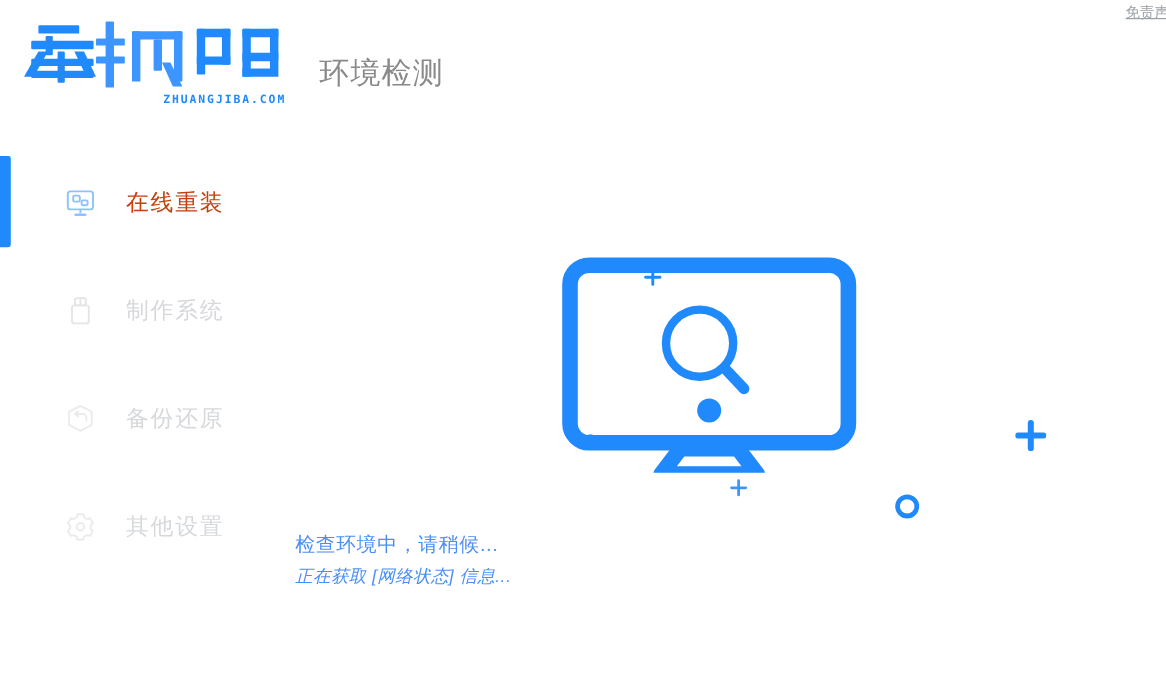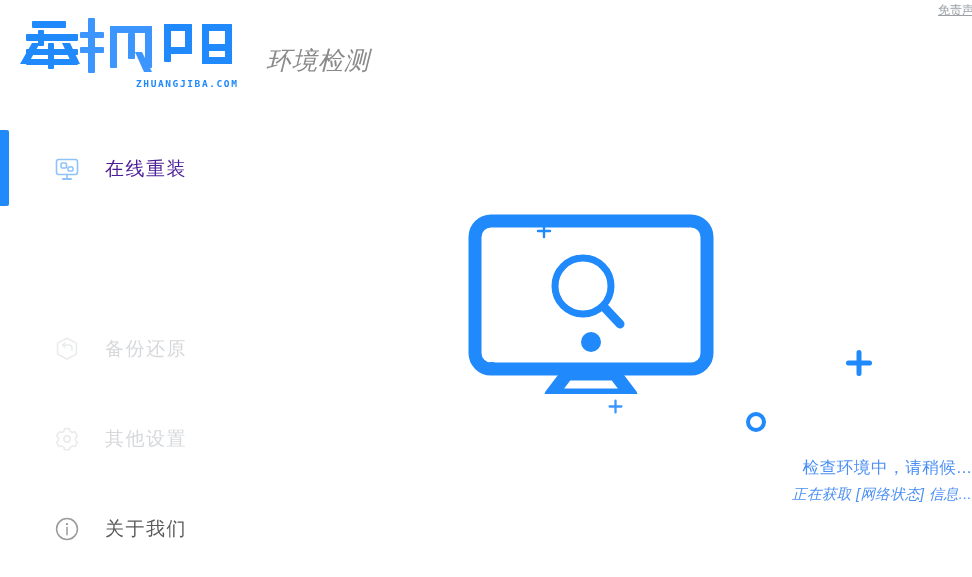--- a/index.html
+++ b/index.html
@@ -52,21 +52,20 @@
     margin-left: 16px;
   }
 
   .page-title {
     position: absolute;
     left: 266px; top: 44px;
     font-size: 25px;
     color: #8a8a8a;
     letter-spacing: 1px;
     white-space: nowrap;
-    font-style: italic;
   }
 
   .disclaimer-link {
     position: absolute;
     right: -14px; top: 2px;
     font-size: 12px;
     color: #9aa0a6;
     text-decoration: underline;
     white-space: nowrap;
     cursor: pointer;
@@ -99,21 +98,21 @@
   }
 
   .nav-item .nav-label {
     position: absolute;
     left: 105px;
     font-size: 19px;
     letter-spacing: 1.5px;
     white-space: nowrap;
   }
 
-  .nav-item.active .nav-label { color: #4c1d95; text-align: center; }
+  .nav-item.active .nav-label { color: #c2410c; text-align: center; }
   .nav-item.dim    .nav-label { color: #d6d8db; }
   .nav-item.dark   .nav-label { color: #5a5a5a; }
 
   .active-bar {
     position: absolute;
     left: 0; top: 12px;
     width: 9px; height: 76px;
     background: #2089fb;
     border-radius: 0 2px 2px 0;
   }
@@ -135,23 +134,23 @@
   .deco { position: absolute; }
 
   .deco-plus-sm   { left: 290px; top: 105px; width: 16px; height: 16px; }
   .deco-ring-sm   { left: 240px; top: 243px; width: 12px; height: 12px; }
   .deco-plus-sm2  { left: 362px; top: 281px; width: 15px; height: 15px; }
   .deco-ring-lg   { left: 498px; top: 292px; width: 24px; height: 24px; }
   .deco-plus-lg   { left: 600px; top: 232px; width: 26px; height: 26px; }
 
   .status-block {
     position: absolute;
-    left: 0; top: 337px;
+    left: 0; top: 324px;
     width: 726px;
-    text-align: right;
+    text-align: left;
   }
 
   .status-main {
     font-size: 16.5px;
     color: #4a8ff5;
     letter-spacing: 0.6px;
     line-height: 1.55;
     white-space: nowrap;
   }
 
@@ -227,20 +226,30 @@
           <rect x="3.5" y="4.5" width="21" height="15" rx="2.2"></rect>
           <rect x="8" y="8" width="5.5" height="5" rx="1.2"></rect>
           <rect x="15" y="12" width="5" height="4" rx="1"></rect>
           <path d="M14 19.5 v3.5"></path>
           <path d="M10 24 h8" stroke-linecap="round" stroke-width="2.2"></path>
         </svg>
       </span>
       <span class="nav-label">在线重装</span>
     </div>
 
+    <div class="nav-item dim" style="top:104px;">
+      <span class="nav-icon">
+        <svg width="28" height="28" viewBox="0 0 28 28" fill="none" stroke="#e3e5e8" stroke-width="1.6">
+          <rect x="9.5" y="3.5" width="9" height="6" rx="1.4"></rect>
+          <path d="M14 4.5 v4.5"></path>
+          <rect x="7" y="9.5" width="14" height="15" rx="2"></rect>
+        </svg>
+      </span>
+      <span class="nav-label">制作系统</span>
+    </div>
 
     <div class="nav-item dim" style="top:194px;">
       <span class="nav-icon">
         <svg width="28" height="28" viewBox="0 0 28 28" fill="none" stroke="#e9ebed" stroke-width="1.6" stroke-linejoin="round">
           <path d="M14 3.2 L23.4 8.1 v11 L14 24 L4.6 19.1 v-11 Z"></path>
           <path d="M10 10 h6 a3 3 0 0 1 3 3 v3"></path>
           <path d="M12.5 7.5 L9.5 10 L12.5 12.5"></path>
         </svg>
       </span>
       <span class="nav-label">备份还原</span>
@@ -249,30 +258,20 @@
     <div class="nav-item dim" style="top:284px;text-align:center;">
       <span class="nav-icon">
         <svg width="28" height="28" viewBox="0 0 28 28" fill="none" stroke="#e9ebed" stroke-width="1.6" stroke-linejoin="round">
           <path d="M11.6 3.6 h4.8 l.7 2.6 2.3 1.3 2.6-.7 2.4 4.2-1.9 1.9v2.6l1.9 1.9-2.4 4.2-2.6-.7-2.3 1.3-.7 2.6h-4.8l-.7-2.6-2.3-1.3-2.6.7-2.4-4.2 1.9-1.9v-2.6L3.6 11 6 6.8l2.6.7 2.3-1.3z"></path>
           <circle cx="14" cy="14" r="3.1"></circle>
         </svg>
       </span>
       <span class="nav-label">其他设置</span>
     </div>
 
-    <div class="nav-item dark" style="top:374px;">
-      <span class="nav-icon">
-        <svg width="28" height="28" viewBox="0 0 28 28" fill="none" stroke="#9b9b9b" stroke-width="1.5">
-          <circle cx="14" cy="14" r="10.4"></circle>
-          <circle cx="14" cy="9.2" r="1.15" fill="#9b9b9b" stroke="none"></circle>
-          <path d="M14 12.6 v7.2" stroke-linecap="round"></path>
-        </svg>
-      </span>
-      <span class="nav-label">关于我们</span>
-    </div>
   </div>
 
   <div class="stage">
 
     <svg class="deco deco-plus-sm" viewBox="0 0 16 16">
       <path d="M8 2 v12 M2 8 h12" stroke="#2089fb" stroke-width="2.4" stroke-linecap="round"></path>
     </svg>
 
     <svg class="deco deco-ring-sm" viewBox="0 0 12 12">
       <circle cx="6" cy="6" r="3.6" fill="none" stroke="#2089fb" stroke-width="3"></circle>

